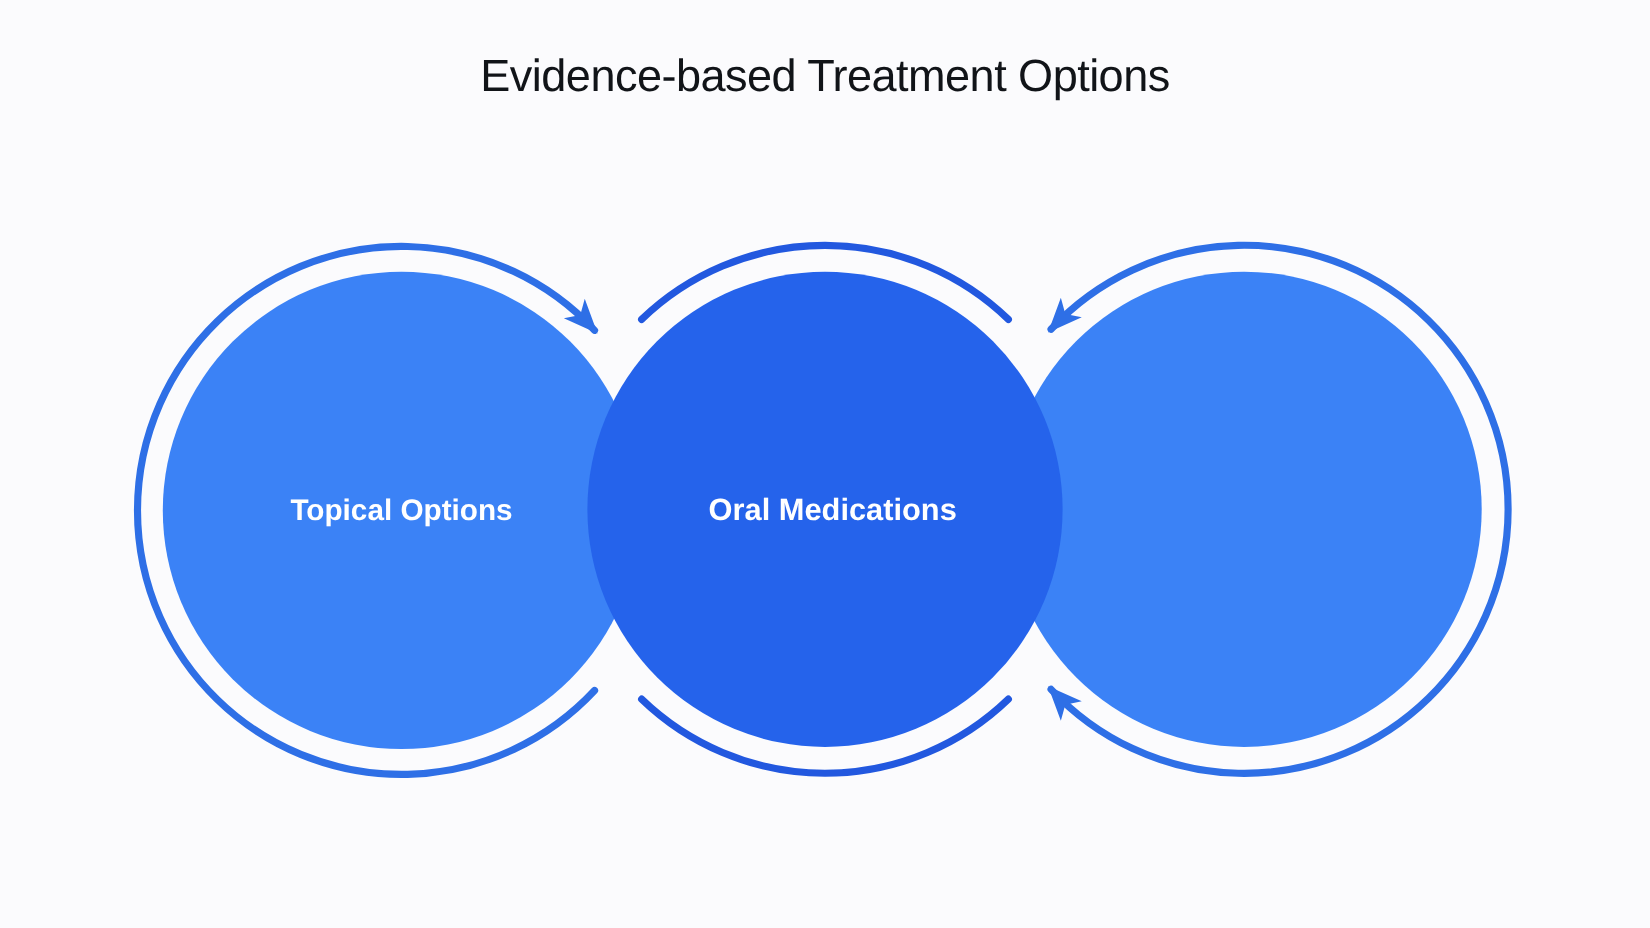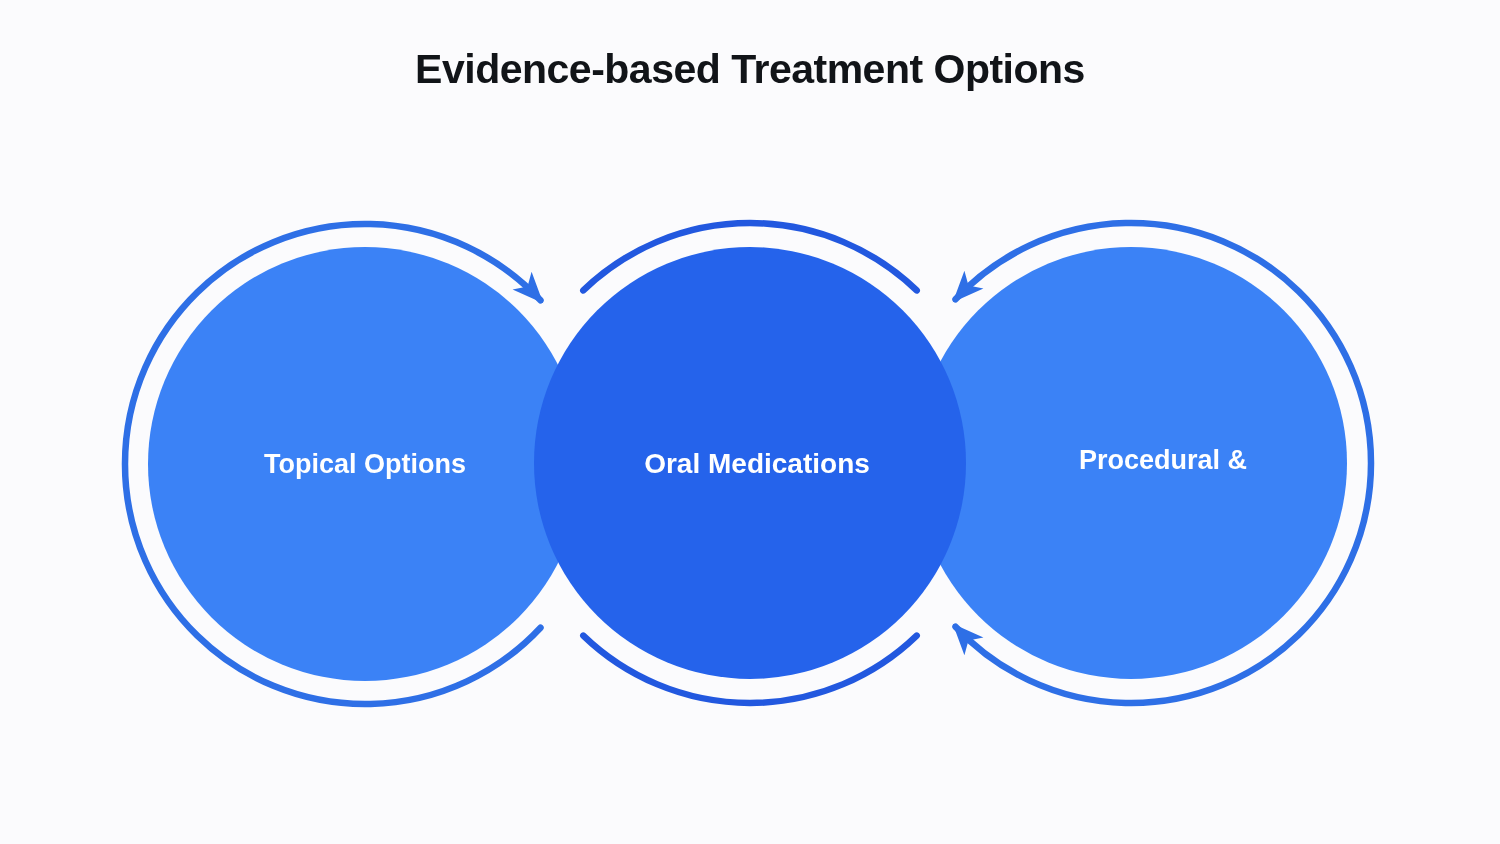--- a/index.html
+++ b/index.html
@@ -16,21 +16,21 @@
     width: 1500px;
     height: 844px;
   }
   .page-title {
     position: absolute;
     top: 46px;
     left: 0;
     width: 100%;
     text-align: center;
     font-size: 41px;
-    font-weight: 700;
+    font-weight: 400;
     letter-spacing: -0.5px;
     color: #111418;
   }
   .diagram-svg {
     position: absolute;
     left: 0;
     top: 0;
     width: 1500px;
     height: 844px;
   }
@@ -72,16 +72,15 @@
     <path d="M 916.7 635.6 A 240 240 0 0 1 583.3 635.6" fill="none" stroke-width="6.5" stroke-linecap="round" stroke="#2258df"></path>
 
     <path d="M 955.5 299.3 A 240 240 0 1 1 955.5 626.7" fill="none" stroke-width="6.5" stroke-linecap="round" marker-start="url(#arrowSide)" marker-end="url(#arrowSide)" stroke="#2e6fe6"></path>
   </svg>
 
   <div class="circle-label label-topical">Topical Options</div>
 
   <div class="circle-label label-oral">Oral Medications</div>
 
   <div class="circle-label label-procedural">
-    <div>Procedural &amp;</div>
   </div>
 
 </div>
 
 </body></html>

